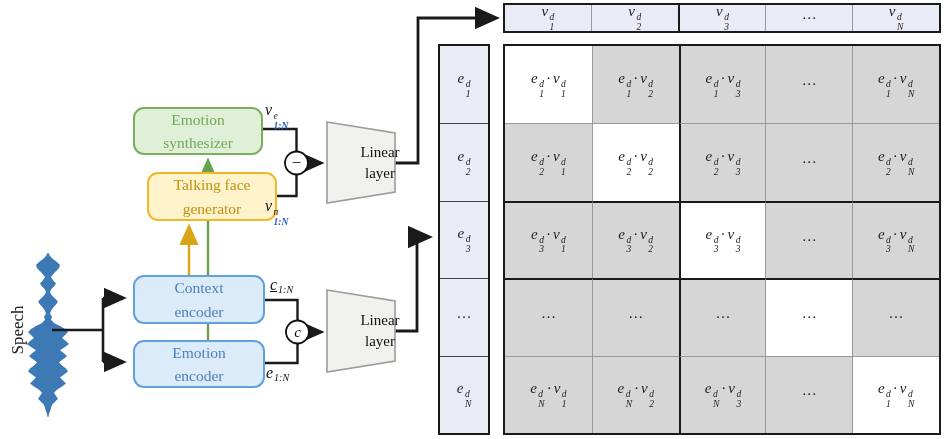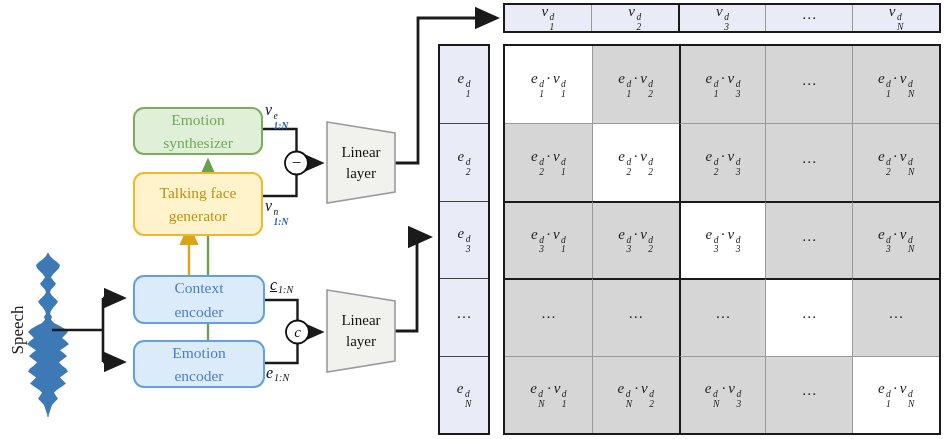--- a/index.html
+++ b/index.html
@@ -16,21 +16,21 @@
          font-family:"Liberation Serif",serif;color:#1c1c1c;}
   #wires{position:absolute;left:0;top:0;z-index:0;}
   .abs{position:absolute;z-index:2;}
   .node{border-radius:11px;border:2px solid;display:flex;flex-direction:column;
         align-items:center;justify-content:center;font-size:15.5px;line-height:1.5;
         box-sizing:border-box;text-align:left;}
   .node.green{background:var(--green_fill);border-color:var(--green_border);color:var(--green_text);}
   .node.yellow{background:var(--yellow_fill);border-color:var(--yellow_border);color:var(--yellow_text);}
   .node.blue{background:var(--blue_fill);border-color:var(--blue_border);color:var(--blue_text);}
   .trap-label{display:flex;flex-direction:column;align-items:center;justify-content:center;
-        font-size:15px;line-height:1.35;color:#111;text-align:center;}
+        font-size:15px;line-height:1.35;color:#111;text-align:center;margin-left:19px;}
   .op-label{display:flex;align-items:center;justify-content:center;font-size:15px;color:#111;}
   .speech{transform:rotate(-90deg);transform-origin:center;font-size:17px;color:#222;
         display:flex;align-items:center;justify-content:center;}
   
   .math{white-space:nowrap;}
   .mb{font-style:italic;}
   .ss{display:inline-flex;flex-direction:column;align-items:flex-start;
       font-size:9.5px;line-height:1.05;vertical-align:-4px;margin-left:1.5px;font-style:italic;}
   .msub-in{font-size:10px;font-style:italic;vertical-align:-3px;margin-left:1px;}
   .mdot{margin:0 2px;}
@@ -97,21 +97,21 @@
     <circle cx="296.5" cy="163" r="11.5" fill="#fff" stroke="#111" stroke-width="1.8"></circle>
     <circle cx="297.5" cy="332" r="11.5" fill="#fff" stroke="#111" stroke-width="1.8"></circle>
   </svg>
 
   <div class="abs speech" style="left:-13px;top:320px;width:62px;height:20px;">Speech</div>
 
   <div class="abs node green" style="left:133px;top:107px;width:130px;height:48px;">
     <span>Emotion</span>
     <span>synthesizer</span>
   </div>
-  <div class="abs node yellow" style="left:133px;top:172px;width:130px;height:64px;">
+  <div class="abs node yellow" style="left:147px;top:172px;width:130px;height:49px;">
     <span>Talking face</span>
     <span>generator</span>
   </div>
   <div class="abs node blue" style="left:133px;top:275px;width:132px;height:49px;">
     <span>Context</span>
     <span>encoder</span>
   </div>
   <div class="abs node blue" style="left:133px;top:340px;width:132px;height:48px;">
     <span>Emotion</span>
     <span>encoder</span>

